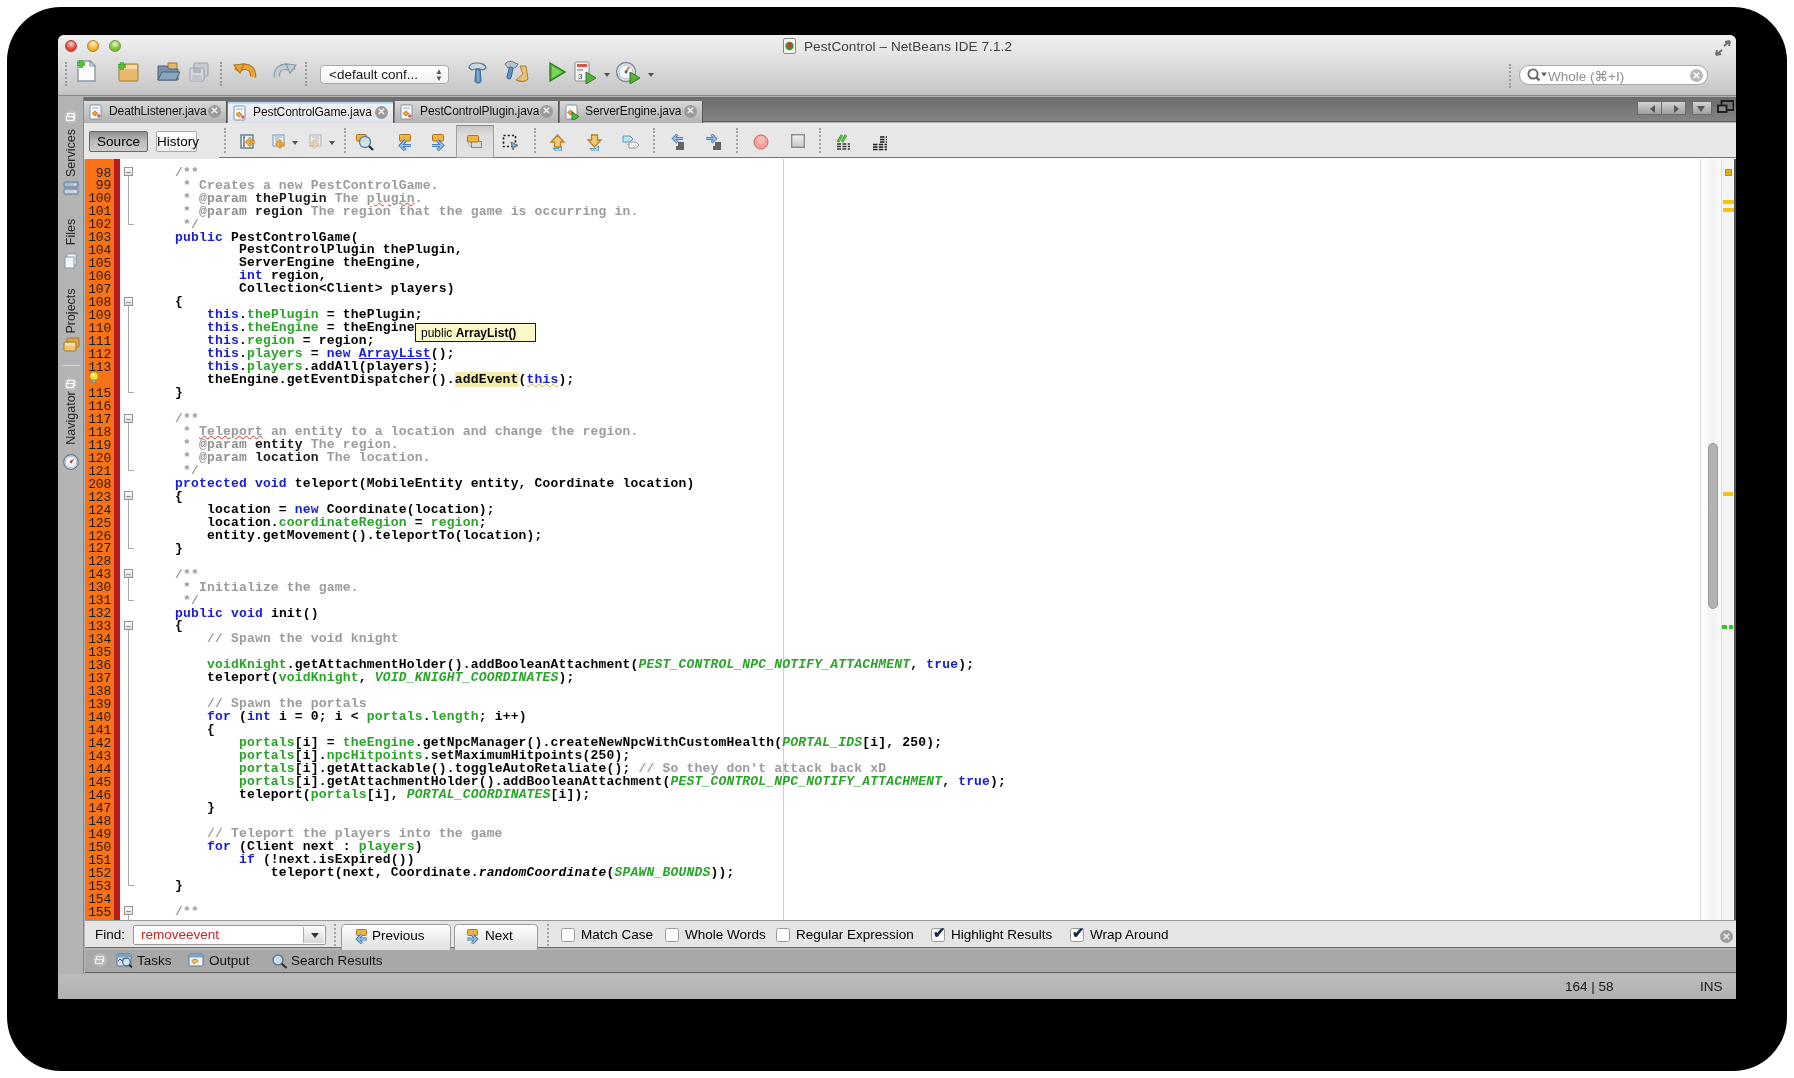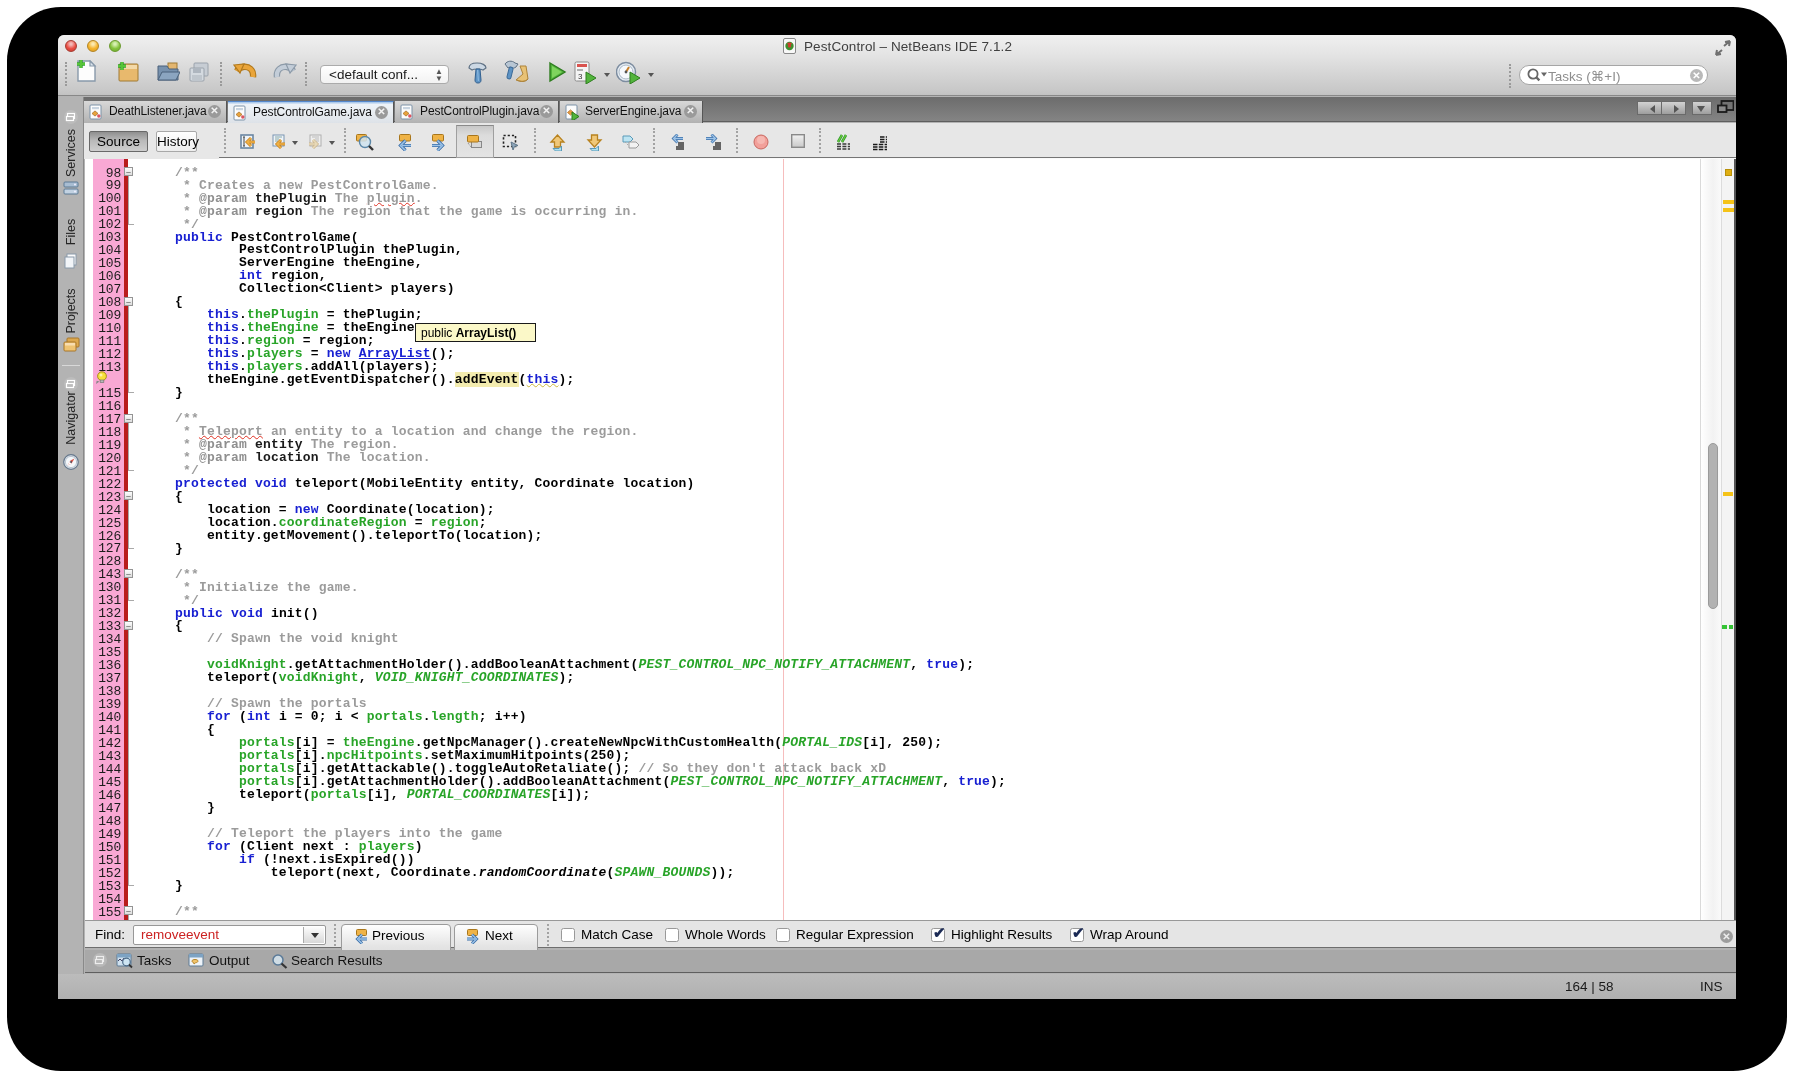--- a/index.html
+++ b/index.html
@@ -37,21 +37,21 @@
 #bhis{left:72px;width:41px;background:linear-gradient(#fefefe,#ededed);border-color:#a8a8a8}
 .eico{position:absolute;top:11px}
 .vdot2{position:absolute;top:5px;height:25px;width:0;border-left:2px dotted #a2a2a2}
 .dar{position:absolute;top:17px;width:0;height:0;border:3.5px solid transparent;border-top:4.5px solid #555}
 
 #sbar{position:absolute;left:0;top:62px;width:26px;height:877px;background:#b3b3b3;border-right:1px solid #898989}
 .vtx{position:absolute;left:13px;color:#262626;font-size:12.5px;white-space:nowrap;transform:translate(-50%,-50%) rotate(-90deg)}
 .sico{position:absolute;left:5px}
 
 #edit{position:absolute;left:27px;top:124px;width:1651px;height:761px;background:#fff;overflow:hidden}
-#gut{position:absolute;left:8px;top:0;width:35px;height:761px;background:#f9a8d4;border-right:4px solid #b91c1c}
+#gut{position:absolute;left:0;top:0;width:35px;height:761px;background:#f97316;border-right:6px solid #b91c1c}
 .lnum{position:absolute;right:3px;font-size:13px;font-family:"Liberation Mono",monospace;color:#1d1d1d;letter-spacing:-.2px}
 .cl{position:absolute;left:58px;white-space:pre;font-family:"Liberation Mono",monospace;font-size:13px;font-weight:bold;letter-spacing:.19px;color:#000}
 .k{color:#1820d2}.f{color:#28a428}.c{color:#28a428;font-style:italic}
 .g{color:#9b9b9b}.jt{color:#8f8f8f}.jn{color:#1a1a1a}
 .sm{font-style:italic}.b{color:#000}
 .lk{color:#1820d2;text-decoration:underline}
 .hl{background:#f3ecaf}
 .wr{text-decoration:underline wavy #e03123 1px;text-underline-offset:0px}
 .wy{text-decoration:underline wavy #cdb83d 1px;text-underline-offset:0px}
 #redln{position:absolute;left:698px;top:0;width:1px;height:761px;background:#f6bdbd}
@@ -165,21 +165,21 @@
 <div id="conf">&lt;default conf...<span class="ud">▲<br>▼</span></div>
 <div class="dar" style="left:546px;top:38px"></div>
       <div class="dar" style="left:590px;top:38px"></div>
 <div class="vdot" style="left:1451px;top:29px;height:24px"></div>
 <div id="spill">
         <svg width="26" height="16" viewBox="0 0 26 16" style="position:absolute;left:6px;top:1px">
           <circle cx="7" cy="7" r="4.6" fill="none" stroke="#666" stroke-width="1.8"></circle>
           <path d="M10 10l3.4 3.4" stroke="#666" stroke-width="2.4"></path>
           <path d="M15 5.5h6l-3 4z" fill="#666"></path>
         </svg>
-        <span class="stx">Tasks (⌘+I)</span>
+        <span class="stx">Whole (⌘+I)</span>
         <span class="sx">✕</span>
       </div>
 </div>
 <div id="tstrip">
 <div class="tab" style="left:0px;width:143px"><span class="fico"><svg width="16" height="16" viewBox="0 0 16 16" style="">
             <rect x="2" y="1" width="11" height="14" rx="1" fill="#fcfcfc" stroke="#7d93a8"></rect>
             <rect x="4" y="3" width="7" height="2.2" fill="#c8d4e0"></rect>
             <path d="M4 9.5l3-2.6 3 2.6-3 2.6z" fill="#e8a33a" stroke="#a8702a" stroke-width=".8"></path>
             <circle cx="10.8" cy="12" r="1.7" fill="#dd5560"></circle>
           </svg></span>DeathListener.java<span class="cx">✕</span></div>
@@ -370,21 +370,21 @@
 <div class="lnum" style="top:175.04px">111</div>
 <div class="lnum" style="top:188.01px">112</div>
 <div class="lnum" style="top:200.97px">113</div>
 <div class="lnum" style="top:226.91px">115</div>
 <div class="lnum" style="top:239.87px">116</div>
 <div class="lnum" style="top:252.84px">117</div>
 <div class="lnum" style="top:265.80px">118</div>
 <div class="lnum" style="top:278.76px">119</div>
 <div class="lnum" style="top:291.73px">120</div>
 <div class="lnum" style="top:304.69px">121</div>
-<div class="lnum" style="top:317.66px">122</div>
+<div class="lnum" style="top:317.66px">208</div>
 <div class="lnum" style="top:330.62px">123</div>
 <div class="lnum" style="top:343.59px">124</div>
 <div class="lnum" style="top:356.56px">125</div>
 <div class="lnum" style="top:369.52px">126</div>
 <div class="lnum" style="top:382.49px">127</div>
 <div class="lnum" style="top:395.45px">128</div>
 <div class="lnum" style="top:408.42px">143</div>
 <div class="lnum" style="top:421.38px">130</div>
 <div class="lnum" style="top:434.34px">131</div>
 <div class="lnum" style="top:447.31px">132</div>

